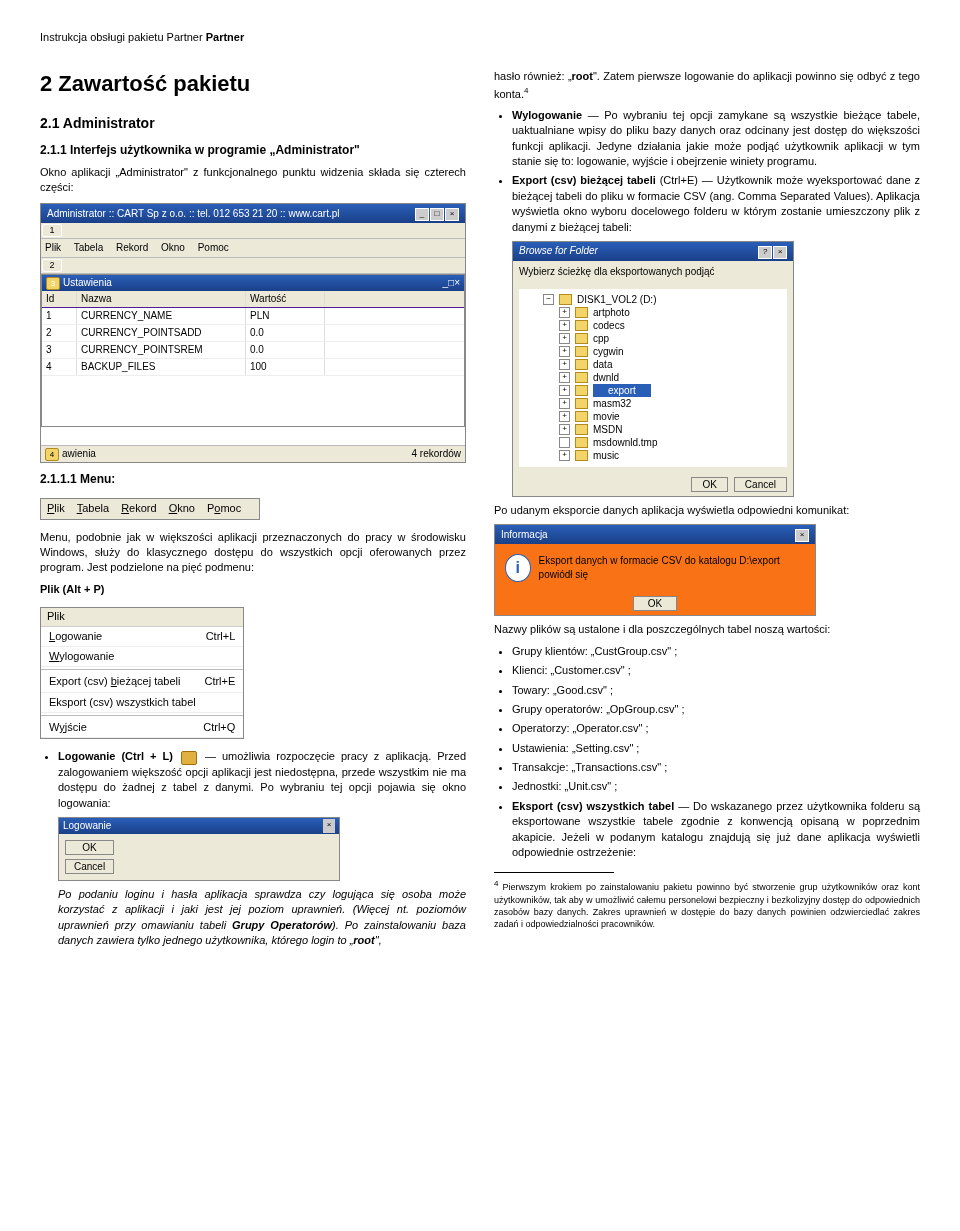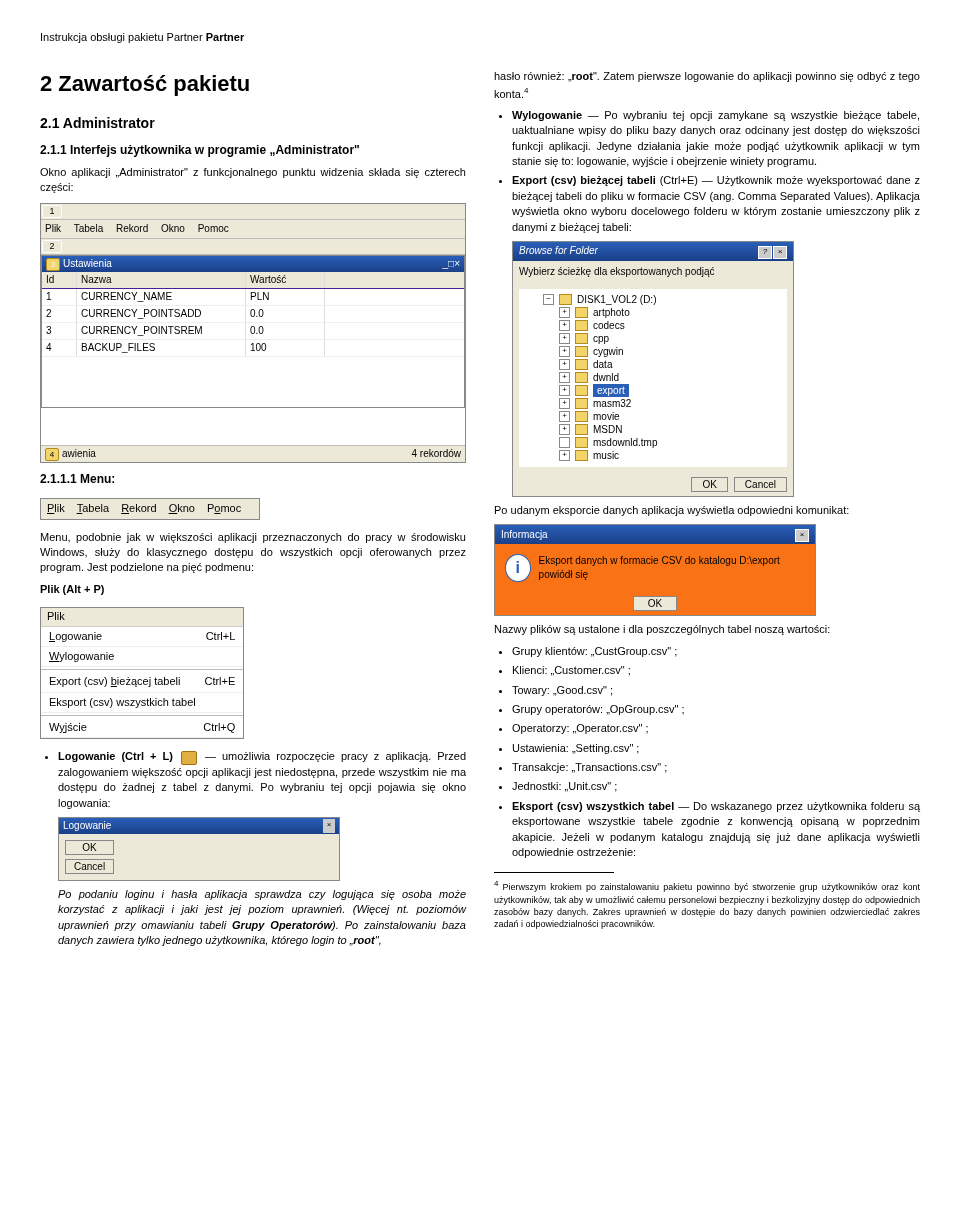--- a/index.html
+++ b/index.html
@@ -99,21 +99,21 @@
   .frow{display:flex;align-items:center;margin:3px 0;gap:6px;}
   .frow label{width:36px;}
   .frow input{flex:1;border:1px solid #888;height:15px;font-size:10px;padding:0 2px;}
   .btncol{display:flex;flex-direction:column;gap:4px;}
   .btncol button{font-size:10px;padding:1px 8px;border:1px solid #888;background:#ece9d8;}
   .tree-box{border:1px solid #888;background:#ece9d8;font-size:10px;}
   .tree-body{background:#fff;margin:6px;padding:4px;height:170px;overflow:hidden;}
   .tree-body .node{display:flex;align-items:center;gap:3px;padding-left:20px;font-size:10px;line-height:13px;}
   .tree-body .node.d1{padding-left:20px}
   .tree-body .node.d2{padding-left:36px}
-  .tree-body .sel{background:#2a5fb8;color:#fff;padding:0 4px;}
+  .tree-body .sel{background:#2a5fb8;color:#fff;padding:0 15px;}
   .tree-btns{display:flex;justify-content:flex-end;gap:6px;padding:4px 6px;}
   .tree-btns button{font-size:10px;padding:1px 10px;border:1px solid #888;background:#ece9d8;}
   .info-box{border:1px solid #888;background:#f97316;font-size:10px;}
   .info-body{display:flex;gap:8px;padding:10px;align-items:center;}
   .info-icon{width:26px;height:26px;border-radius:50%;background:#fff;border:1px solid #2a5fb8;color:#2a5fb8;display:flex;align-items:center;justify-content:center;font-weight:bold;font-size:16px;}
   .info-btn{display:flex;justify-content:center;padding:4px;}
   .info-btn button{font-size:10px;padding:1px 14px;border:1px solid #888;background:#ece9d8;}
   .key-icon{display:inline-block;width:14px;height:12px;background:#e0b040;border:1px solid #a07010;border-radius:2px;vertical-align:middle;margin:0 2px;}
   .fldr{display:inline-block;width:11px;height:9px;background:#f3d469;border:1px solid #b38a1e;margin-right:2px;}
   .plus{display:inline-block;width:9px;height:9px;border:1px solid #888;font-size:8px;line-height:8px;text-align:center;background:#fff;margin-right:2px;}
@@ -135,20 +135,24 @@
 
   <div class="col">
 
     <h1>2 Zawartość pakietu</h1>
     <h2>2.1 Administrator</h2>
     <h3>2.1.1 Interfejs użytkownika w programie „Administrator"</h3>
     <p>Okno aplikacji „Administrator" z funkcjonalnego punktu widzenia składa się czterech części:</p>
 
     
     <div class="img-placeholder" style="height:260px;">
+      <div class="titlebar">
+        <span>Administrator :: CART Sp z o.o. :: tel. 012 653 21 20 :: www.cart.pl</span>
+        <span class="wbtns"><span>_</span><span>□</span><span>×</span></span>
+      </div>
       <div class="number-cells">
           <span class="badge">1</span>
         </div>
       <div class="menubar">
         <span>Plik</span>
         <span>Tabela</span>
         <span>Rekord</span>
         <span>Okno</span>
         <span>Pomoc</span>
       </div>

